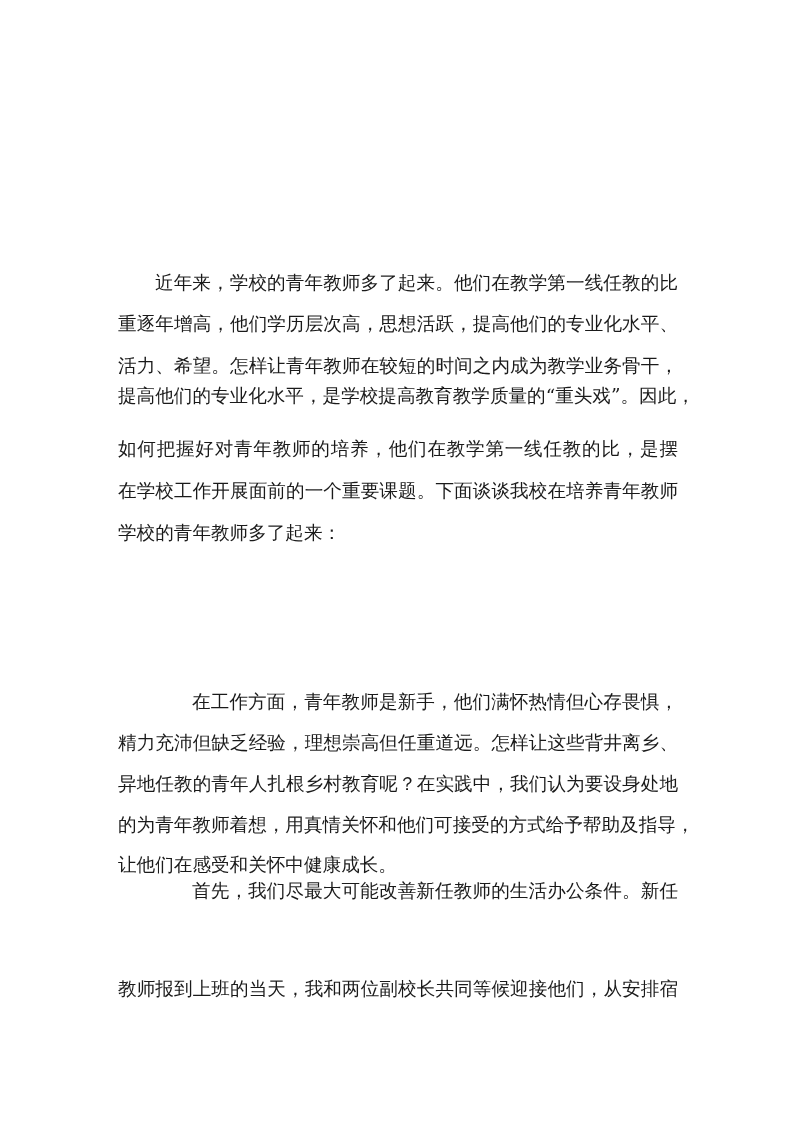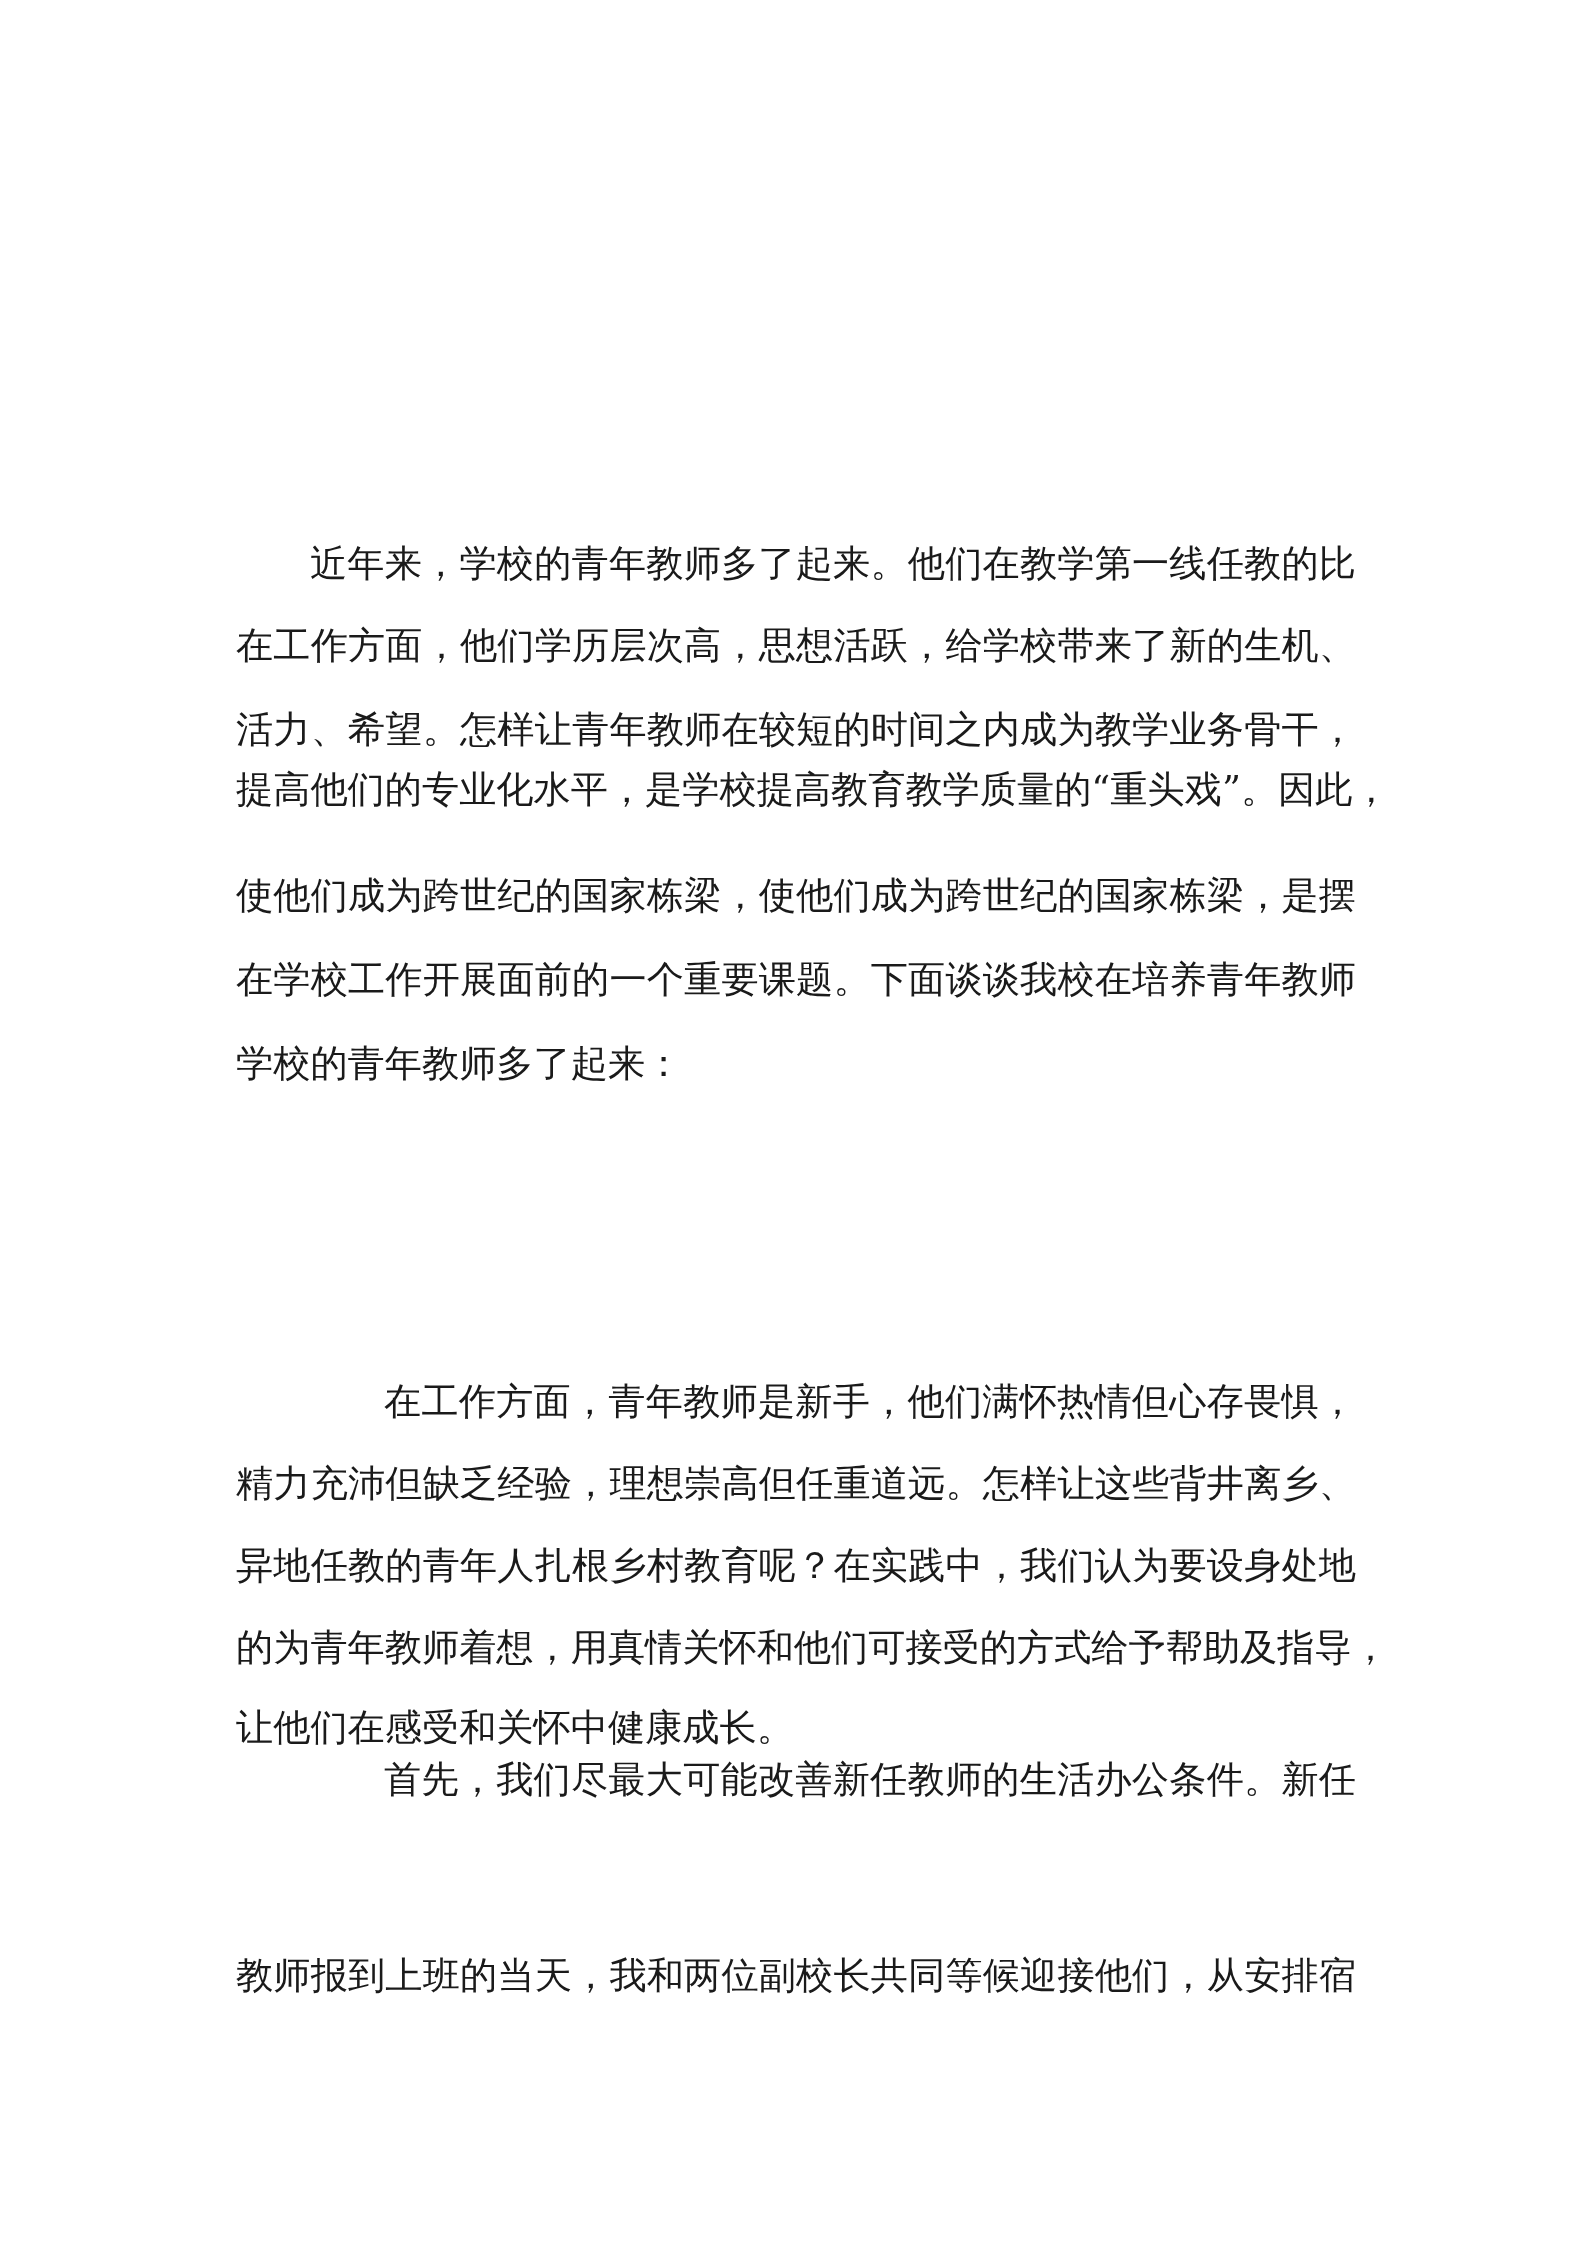--- a/index.html
+++ b/index.html
@@ -23,24 +23,24 @@
   .ind4 { left: 192px; width: 486px; font-family: Liberation Serif, serif; }
 </style>
 </head>
 <body>
 
 <div class="page">
 
 
   <div>
     <div class="line ind2" style="top:271px">近年来，学校的青年教师多了起来。他们在教学第一线任教的比</div>
-    <div class="line" style="top:312px">在工作方面，他们学历层次高，思想活跃，给学校带来了新的生机、</div>
+    <div class="line" style="top:312px">重逐年增高，他们学历层次高，思想活跃，提高他们的专业化水平、</div>
     <div class="line" style="top:354px">活力、希望。怎样让青年教师在较短的时间之内成为教学业务骨干，</div>
     <div class="line" style="top:384px">提高他们的专业化水平，是学校提高教育教学质量的“重头戏”。因此，</div>
-    <div class="line" style="top:437px">使他们成为跨世纪的国家栋梁，使他们成为跨世纪的国家栋梁，是摆</div>
+    <div class="line" style="top:437px">如何把握好对青年教师的培养，他们在教学第一线任教的比，是摆</div>
     <div class="line" style="top:479px">在学校工作开展面前的一个重要课题。下面谈谈我校在培养青年教师</div>
     <div class="line last" style="top:521px">学校的青年教师多了起来：</div>
   </div>
 
 
   <div>
     <div class="line ind4" style="top:690px">在工作方面，青年教师是新手，他们满怀热情但心存畏惧，</div>
     <div class="line" style="top:731px">精力充沛但缺乏经验，理想崇高但任重道远。怎样让这些背井离乡、</div>
     <div class="line" style="top:772px">异地任教的青年人扎根乡村教育呢？在实践中，我们认为要设身处地</div>
     <div class="line" style="top:813px">的为青年教师着想，用真情关怀和他们可接受的方式给予帮助及指导，</div>

